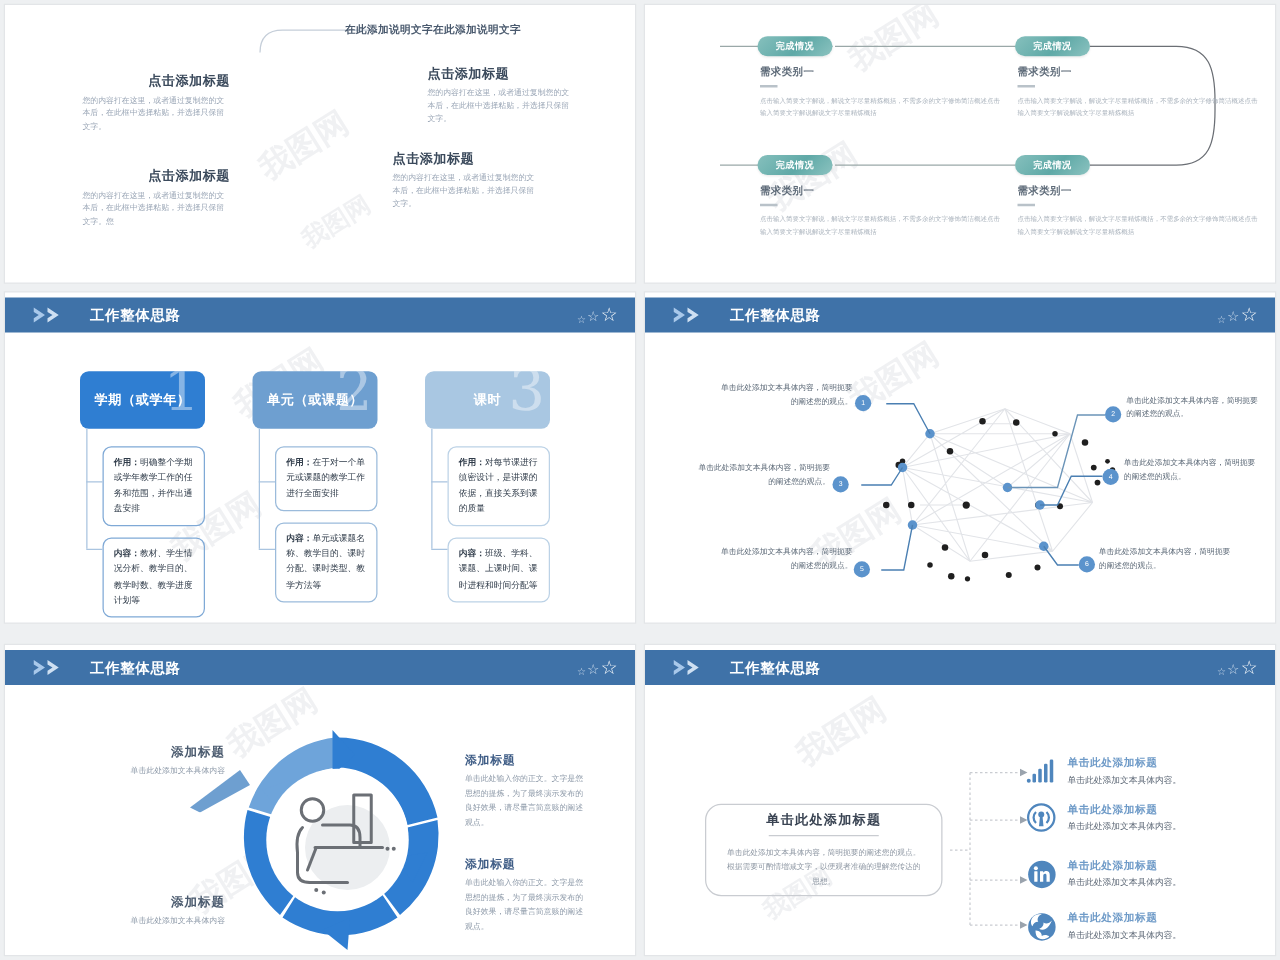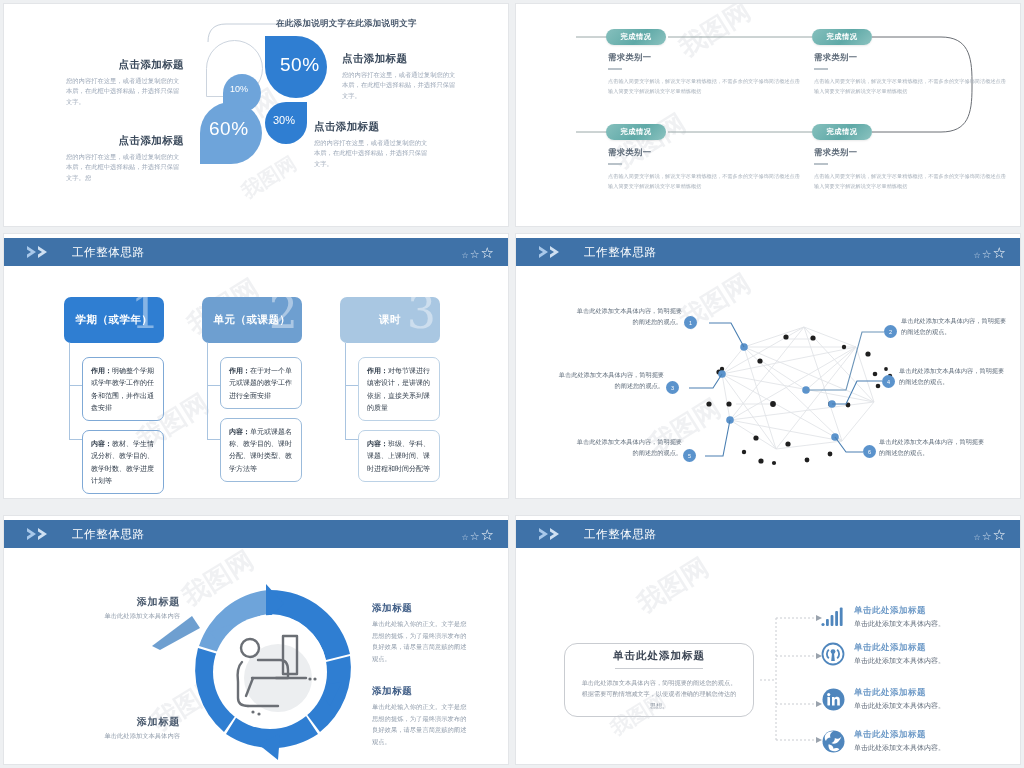--- a/index.html
+++ b/index.html
@@ -31,21 +31,21 @@
   
   .hdr {
     position: absolute; left: 0; top: 4px; width: 100%; height: 28px;
     background: #3f72a8;
     display: flex; align-items: center;
   }
   .hdr .chev { margin-left: 22px; display: flex; }
   .hdr .chev svg { display: block; }
   .hdr .htitle {
     margin-left: 12px; color: #ffffff;
-    font-size: 11.5px; font-weight: normal; letter-spacing: .6px;
+    font-size: 11.5px; font-weight: bold; letter-spacing: .6px;
   }
   .hdr .stars {
     margin-left: auto; margin-right: 14px;
     display: flex; align-items: flex-end; gap: 1px;
   }
   .hdr .stars .st { color: #cddcec; line-height: 1; }
   .hdr .stars .s1 { font-size: 8px; }
   .hdr .stars .s2 { font-size: 11px; }
   .hdr .stars .s3 { font-size: 15px; color:#ffffff; }
 
@@ -194,31 +194,20 @@
 
   <div class="slide" id="s1">
     <div class="wm" style="left:200px;top:95px;">我图网</div>
     <div class="wm" style="left:235px;top:160px;font-size:20px;">我图网</div>
 
     <svg class="calloutline" viewBox="0 0 92 22">
       <path d="M2,20 C2,8 8,2 20,2 L92,2" fill="none" stroke="#c5ced9" stroke-width="1"></path>
     </svg>
     <div class="callouttxt">在此添加说明文字在此添加说明文字</div>
 
-    <div class="petalwrap">
-      <div class="petal pet-outline"></div>
-      <div class="petal pet-tr"></div>
-      <div class="petal pet-br"></div>
-      <div class="petal pet-bl"></div>
-      <div class="petal pet-tl"></div>
-      <div class="petlabel pl-50">50%</div>
-      <div class="petlabel pl-30">30%</div>
-      <div class="petlabel pl-60">60%</div>
-      <div class="petlabel pl-10">10%</div>
-    </div>
 
     <div class="s1blk left" id="s1b-tl">
       <div class="t">点击添加标题</div>
       <div class="b">您的内容打在这里，或者通过复制您的文本后，在此框中选择粘贴，并选择只保留文字。</div>
     </div>
     <div class="s1blk left" id="s1b-bl">
       <div class="t">点击添加标题</div>
       <div class="b">您的内容打在这里，或者通过复制您的文本后，在此框中选择粘贴，并选择只保留文字。您</div>
     </div>
     <div class="s1blk right" id="s1b-tr">

